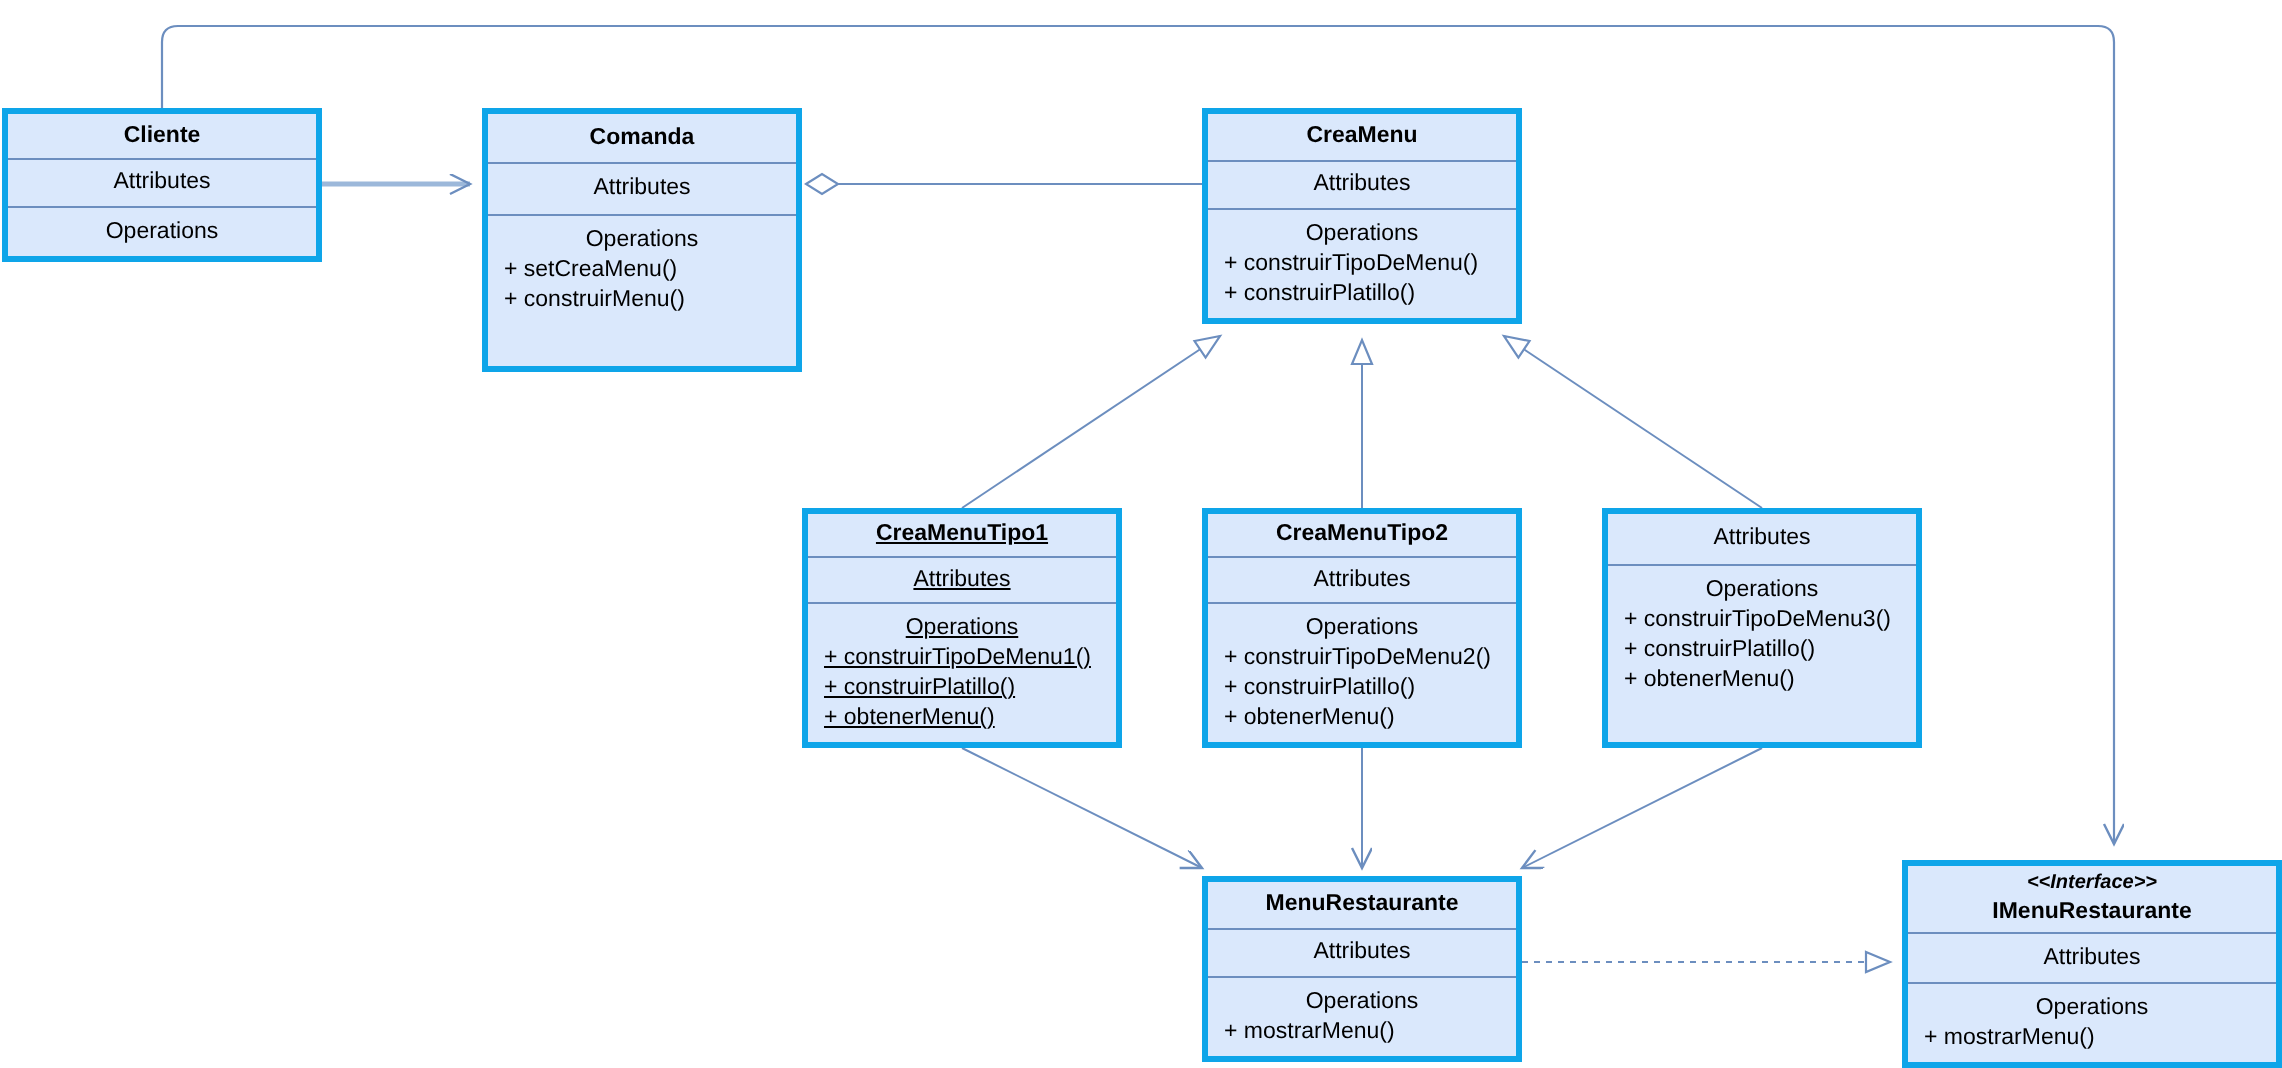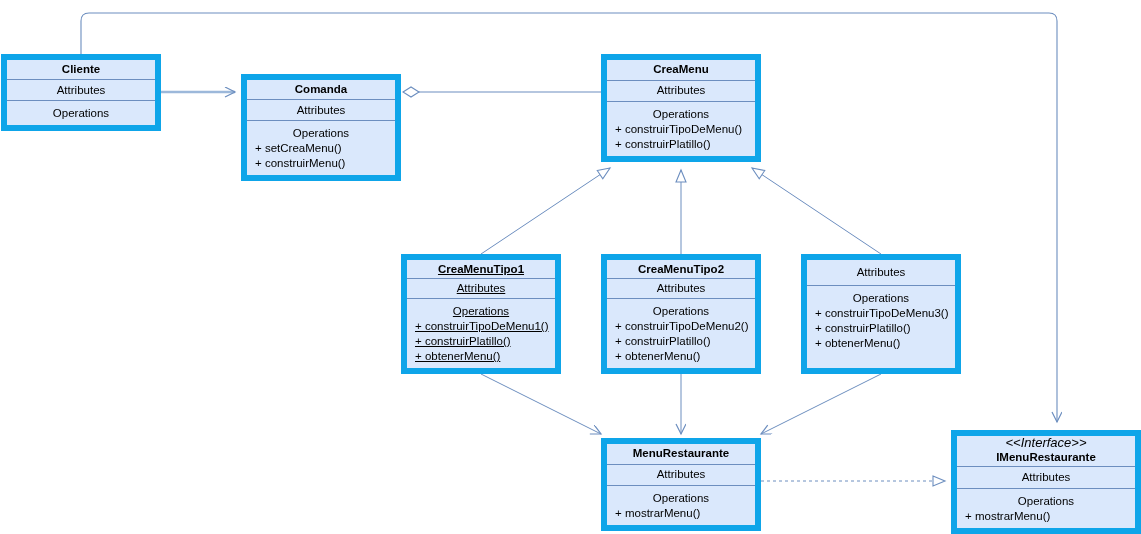--- a/index.html
+++ b/index.html
@@ -22,21 +22,21 @@
     left: 0;
     top: 0;
     width: 1141px;
     height: 534px;
     pointer-events: none;
   }
   .uml-class {
     position: absolute;
     box-sizing: border-box;
     background: #dae8fc;
-    border: 6px solid #0ea5e9;
+    border: 3px solid #0ea5e9;
     display: flex;
     flex-direction: column;
     z-index: 5;
   }
   .uml-row {
     box-sizing: border-box;
     text-align: center;
     color: #000000;
     font-size: 11.5px;
     line-height: 15px;
@@ -47,23 +47,23 @@
     align-items: center;
   }
   .uml-row:last-child {
     border-bottom: none;
   }
   .uml-title {
     font-weight: bold;
     height: 25px;
   }
   .uml-title .stereotype {
-    font-weight: normal;
+    font-weight: bold;
     font-style: italic;
-    font-size: 13px;
+    font-size: 10px;
     line-height: 14px;
   }
   .uml-title.with-stereotype {
     height: 36px;
   }
   .uml-attrs {
     height: 26px;
   }
   .uml-ops {
     flex: 1 1 auto;
@@ -149,21 +149,21 @@
     </div>
     <div class="uml-row uml-attrs">
       <span>Attributes</span>
     </div>
     <div class="uml-row uml-ops">
       <div class="ops-head">Operations</div>
       <div class="ops-list"></div>
     </div>
   </div>
 
-  <div class="uml-class" style="left:241px; top:54px; width:160px; height:107px;margin-top:20px;">
+  <div class="uml-class" style="left:241px; top:54px; width:160px; height:132px;">
     <div class="uml-row uml-title">
       <span>Comanda</span>
     </div>
     <div class="uml-row uml-attrs">
       <span>Attributes</span>
     </div>
     <div class="uml-row uml-ops">
       <div class="ops-head">Operations</div>
       <div class="ops-list">
           <div class="ops-item">+ setCreaMenu()</div>

